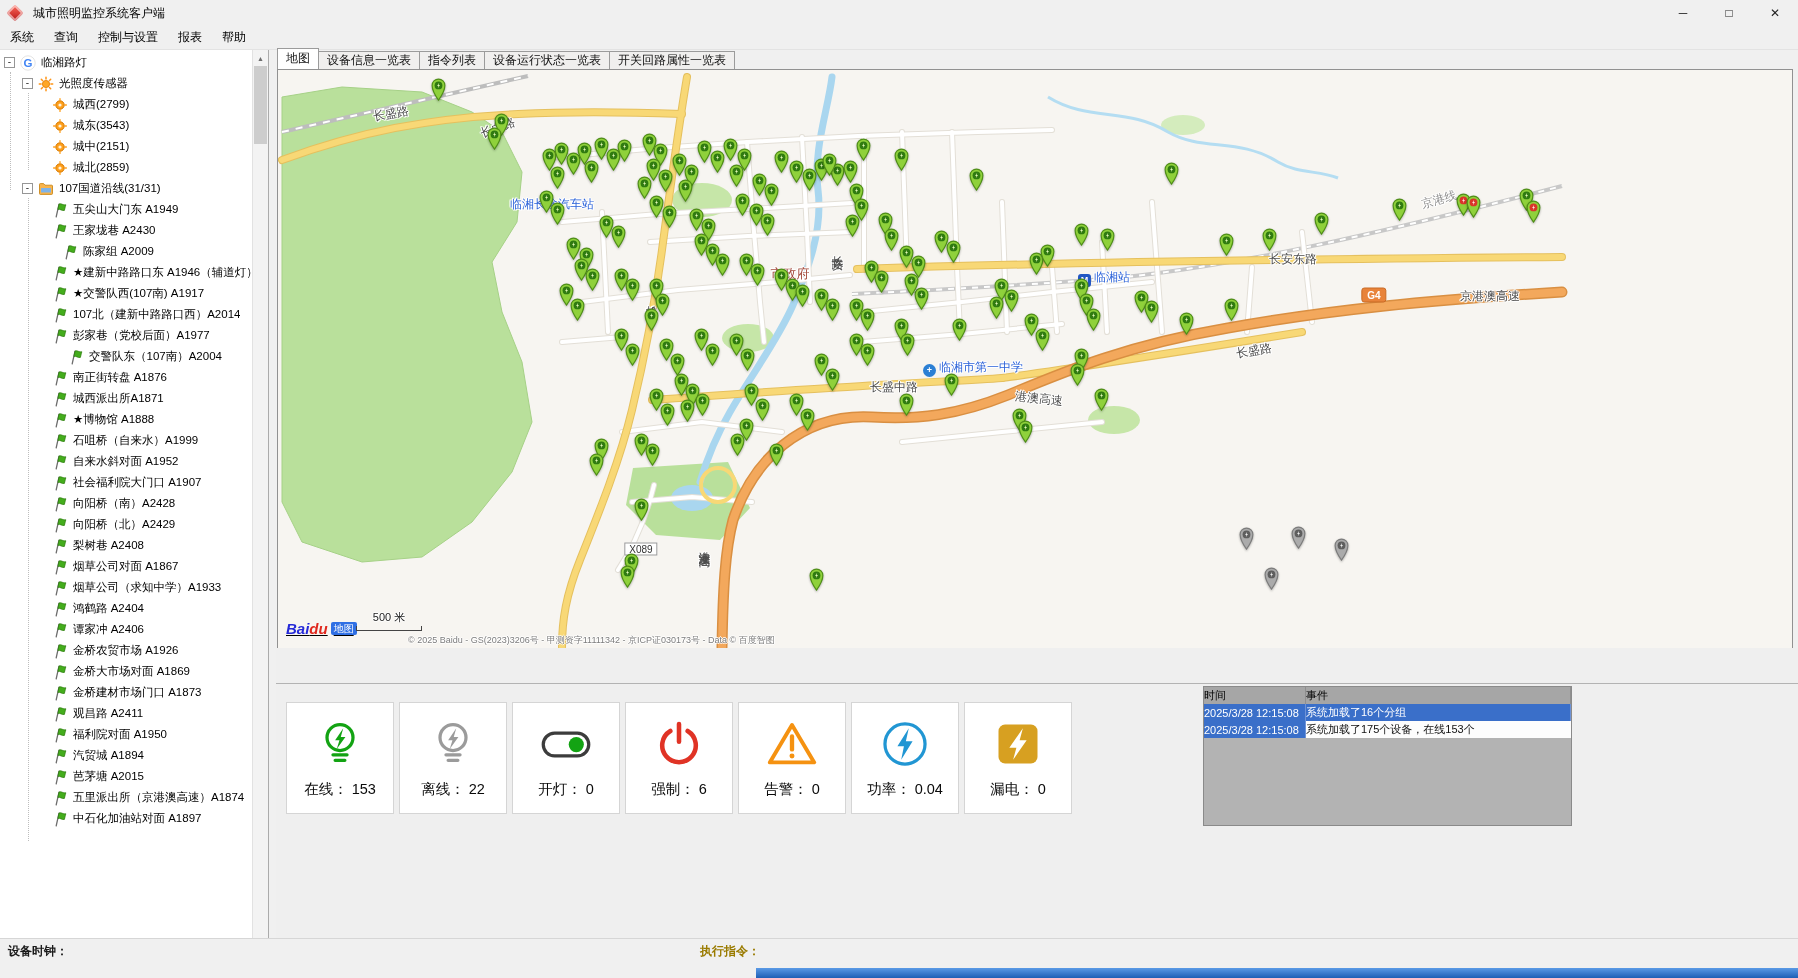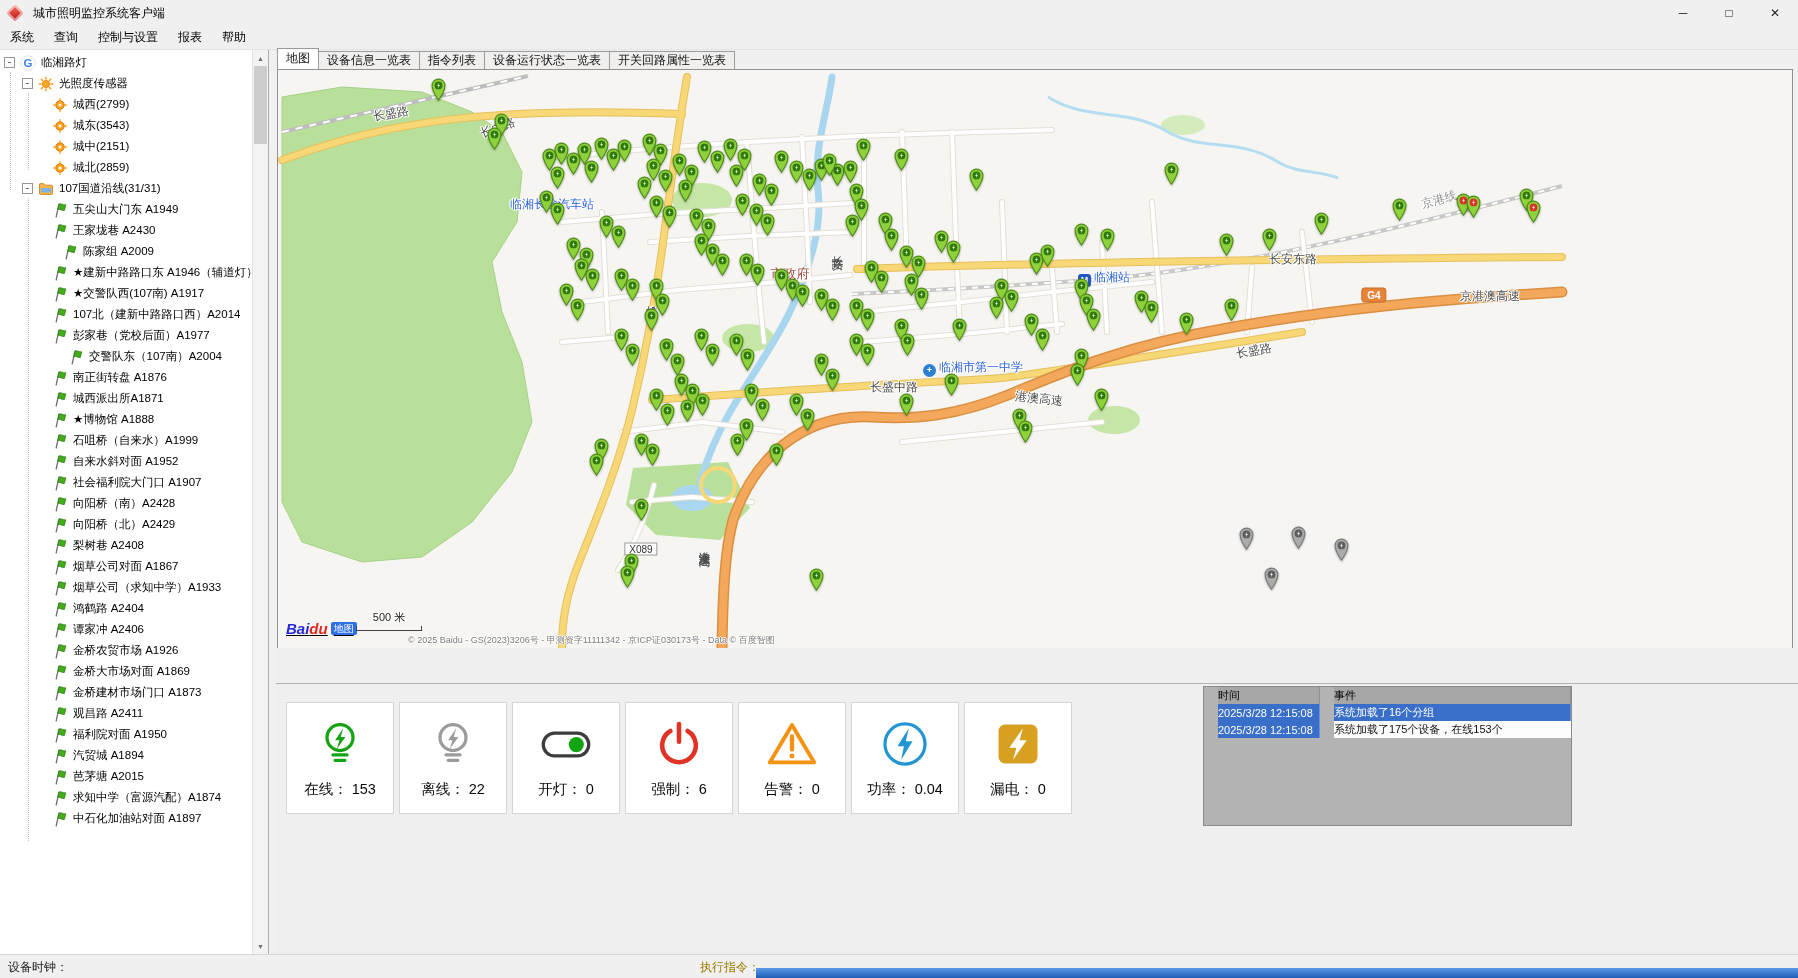--- a/index.html
+++ b/index.html
@@ -68,28 +68,28 @@
   .btab.sel{background:#fff;border-color:#8a8a8a;position:relative;z-index:3;}
   .panel-line{position:absolute;top:35px;left:0;right:0;border-top:1px solid #b3b3b3;}
   .cards{position:absolute;left:10px;top:54px;display:flex;}
   .card{width:108px;height:112px;background:#fff;border:1px solid #d5d5d5;margin-right:5px;display:flex;flex-direction:column;align-items:center;justify-content:center;box-sizing:border-box;}
   .cicon svg{width:52px;height:52px;display:block;margin-bottom:10px;}
   .cap{font-size:14.5px;color:#0a0a0a;}
   .cvalue{margin-left:4px;}
   
   .eventlog{position:absolute;left:927px;top:38px;width:369px;height:140px;background:#b3b3b3;border:1px solid #8a8a8a;box-sizing:border-box;overflow:hidden;}
   .erow{display:flex;height:17px;font-size:11px;}
-  .erow .cell{display:flex;align-items:center;padding:0 0;box-sizing:border-box;overflow:hidden;white-space:nowrap;margin-left:14px;}
+  .erow .cell{display:flex;align-items:center;padding:0 0;box-sizing:border-box;overflow:hidden;white-space:nowrap;}
   .cell.time{width:102px;flex:none;}
   .cell.event{flex:1;}
   .ehead .cell{background:#a6a6a6;color:#000;border-right:1px solid #8f8f8f;border-bottom:1px solid #8f8f8f;height:18px;}
   .cell.hl{background:#3a6fc9;color:#fff;border-right:1px solid #6f93d6;}
   .cell.plain{background:#fdfdfd;color:#111;}
   
-  .statusbar{position:absolute;left:0;right:0;bottom:0;height:24px;background:#f0f0f0;border-top:1px solid #d6d6d6;box-sizing:border-box;font-size:12px;}
+  .statusbar{position:absolute;left:0;right:0;bottom:0;height:40px;background:#f0f0f0;border-top:1px solid #d6d6d6;box-sizing:border-box;font-size:12px;font-weight:bold;}
   .sb-clock{position:absolute;left:8px;top:4px;color:#1a1a1a;}
   .sb-exec{position:absolute;left:700px;top:4px;color:#9a7b00;}
   .sb-progress{position:absolute;left:756px;right:0;bottom:0;height:10px;background:linear-gradient(#5a9ae6,#1e5fb5);}
 </style>
 </head>
 <body>
 
 <div class="titlebar">
   <div class="app-icon"></div>
   <div class="title-text">城市照明监控系统客户端</div>
@@ -442,21 +442,21 @@
         </span>
         <span class="tlabel">芭茅塘 A2015</span>
       </div>
       <div class="trow" style="padding-left: 52px;">
         <span class="ticon">
           <svg viewBox="0 0 16 16">
             <path d="M4.2 14.8 L7 2.2" stroke="#6b6b6b" stroke-width="1.3" stroke-linecap="round"></path>
             <path d="M7.1 2 C9.6 1 11 3.6 13.8 2.8 C13.2 5.2 12.9 6.2 12.4 8.4 C9.8 9.2 8.3 6.6 5.9 7.4 Z" fill="#44ad1c" stroke="#2d7e0e" stroke-width="0.8"></path>
           </svg>
         </span>
-        <span class="tlabel">求知中学（富源汽配）A1874</span>
+        <span class="tlabel">五里派出所（京港澳高速）A1874</span>
       </div>
       <div class="trow" style="padding-left: 52px;">
         <span class="ticon">
           <svg viewBox="0 0 16 16">
             <path d="M4.2 14.8 L7 2.2" stroke="#6b6b6b" stroke-width="1.3" stroke-linecap="round"></path>
             <path d="M7.1 2 C9.6 1 11 3.6 13.8 2.8 C13.2 5.2 12.9 6.2 12.4 8.4 C9.8 9.2 8.3 6.6 5.9 7.4 Z" fill="#44ad1c" stroke="#2d7e0e" stroke-width="0.8"></path>
           </svg>
         </span>
         <span class="tlabel">中石化加油站对面 A1897</span>
       </div>

